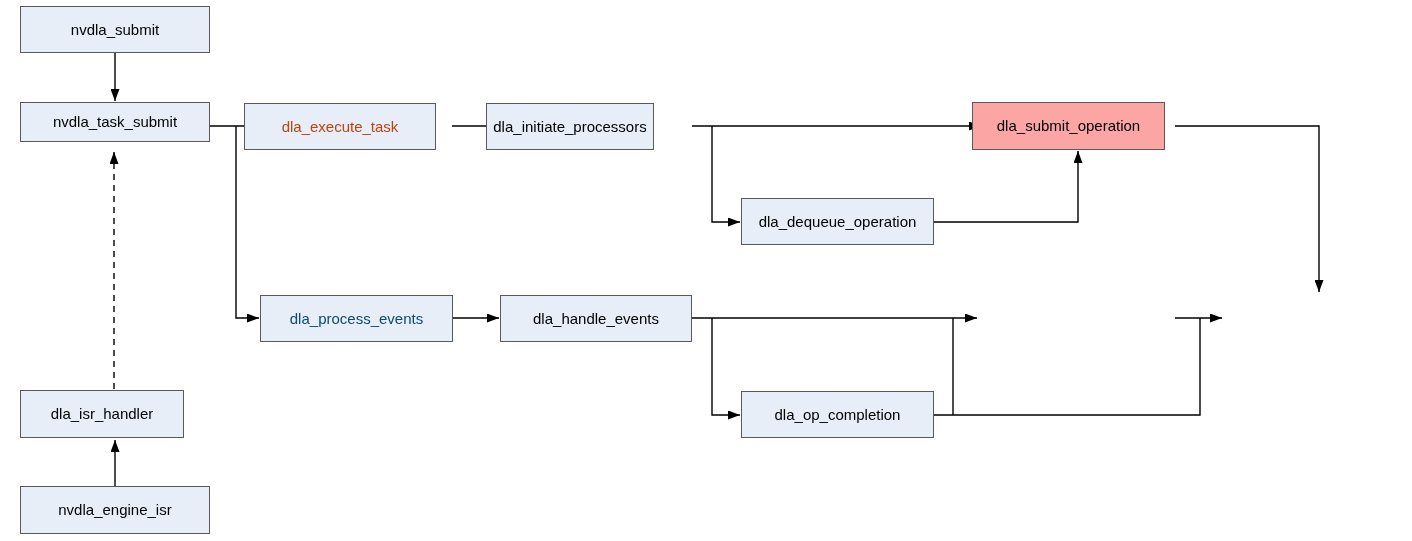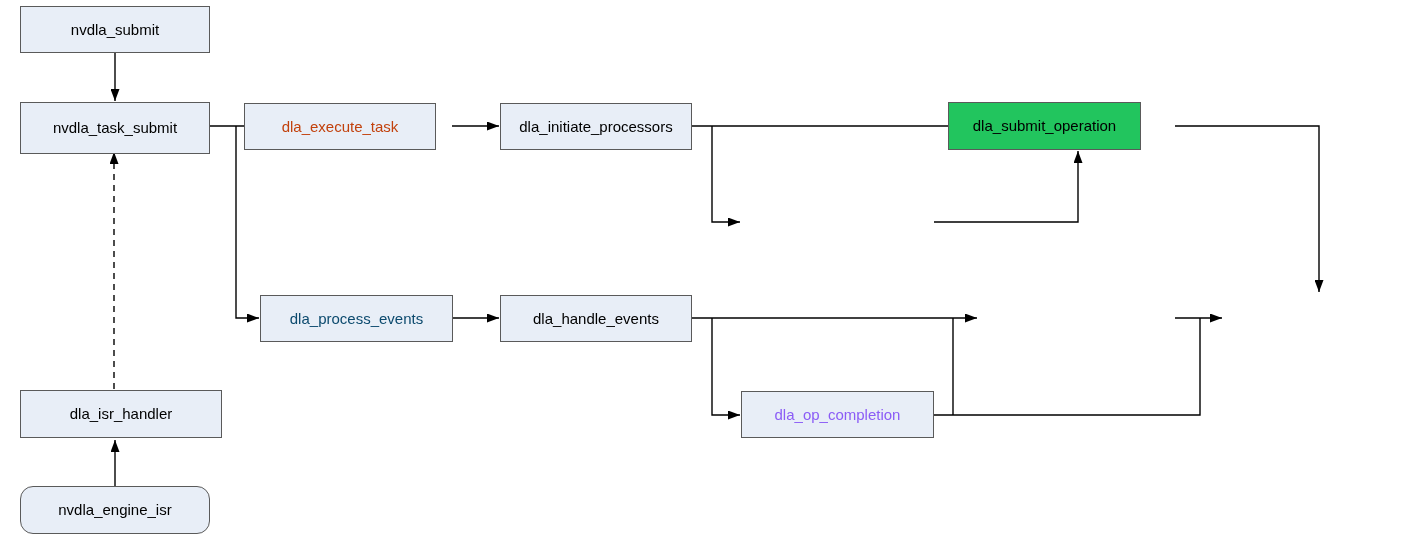--- a/index.html
+++ b/index.html
@@ -58,52 +58,55 @@
     <path class="edge" d="M700,318 L700,415 L728,415" marker-end="url(#arrow)" style="stroke: rgb(0, 0, 0);"></path>
     <path class="edge" d="M922,415 L1188,415 L1188,318" style="stroke: rgb(0, 0, 0);"></path>
     <path class="edge" d="M941,415 L941,318" style="stroke: rgb(0, 0, 0);"></path>
     <path class="edge" d="M1163,318 L1210,318" marker-end="url(#arrow)" style="stroke: rgb(0, 0, 0);"></path>
   </svg>
 
   <div class="node" style="left: 8px; top: 6px; width: 190px; height: 47px; background: rgb(232, 238, 247); border-color: rgb(90, 90, 90); color: rgb(0, 0, 0);">
     <span>nvdla_submit</span>
   </div>
 
-  <div class="node" style="left: 8px; top: 102px; width: 190px; height: 52px; background: rgb(232, 238, 247); border-color: rgb(90, 90, 90); color: rgb(0, 0, 0);">
+  <div class="node" style="left: 8px; top: 102px; width: 190px; height: 40px; background: rgb(232, 238, 247); border-color: rgb(90, 90, 90); color: rgb(0, 0, 0);">
     <span>nvdla_task_submit</span>
   </div>
 
-  <div class="node" style="left: 8px; top: 390px; width: 202px; height: 48px; background: rgb(232, 238, 247); border-color: rgb(90, 90, 90); color: rgb(0, 0, 0);">
+  <div class="node" style="left: 8px; top: 390px; width: 164px; height: 48px; background: rgb(232, 238, 247); border-color: rgb(90, 90, 90); color: rgb(0, 0, 0);">
     <span>dla_isr_handler</span>
   </div>
 
-  <div class="node" style="left: 8px; top: 486px; width: 190px; height: 48px; background: rgb(232, 238, 247); border-color: rgb(90, 90, 90); color: rgb(0, 0, 0); border-radius: 13px;">
+  <div class="node" style="left: 8px; top: 486px; width: 190px; height: 48px; background: rgb(232, 238, 247); border-color: rgb(90, 90, 90); color: rgb(0, 0, 0);">
     <span>nvdla_engine_isr</span>
   </div>
 
   <div class="node" style="left: 232px; top: 103px; width: 192px; height: 47px; background: rgb(232, 238, 247); border-color: rgb(90, 90, 90); color: #c2410c;">
     <span>dla_execute_task</span>
   </div>
 
-  <div class="node" style="left: 488px; top: 103px; width: 192px; height: 47px; background: rgb(232, 238, 247); border-color: rgb(90, 90, 90); color: rgb(0, 0, 0);">
+  <div class="node" style="left: 474px; top: 103px; width: 168px; height: 47px; background: rgb(232, 238, 247); border-color: rgb(90, 90, 90); color: rgb(0, 0, 0);">
     <span>dla_initiate_processors</span>
   </div>
 
+  <div class="node" style="left: 729px; top: 198px; width: 193px; height: 47px; background: rgb(232, 238, 247); border-color: rgb(90, 90, 90); color: rgb(0, 0, 0);">
+    <span>dla_dequeue_operation</span>
+  </div>
 
-  <div class="node" style="left: 936px; top: 102px; width: 193px; height: 48px; background: #22c55e; border-color: rgb(90, 90, 90); color: rgb(0, 0, 0);">
+  <div class="node" style="left: 960px; top: 102px; width: 193px; height: 48px; background: #fca5a5; border-color: rgb(90, 90, 90); color: rgb(0, 0, 0);">
     <span>dla_submit_operation</span>
   </div>
 
   <div class="node" style="left: 248px; top: 295px; width: 193px; height: 47px; background: rgb(232, 238, 247); border-color: rgb(90, 90, 90); color: #0c4a6e;">
     <span>dla_process_events</span>
   </div>
 
   <div class="node" style="left: 488px; top: 295px; width: 192px; height: 47px; background: rgb(232, 238, 247); border-color: rgb(90, 90, 90); color: rgb(0, 0, 0);">
     <span>dla_handle_events</span>
   </div>
 
-  <div class="node" style="left: 729px; top: 391px; width: 193px; height: 47px; background: rgb(232, 238, 247); border-color: rgb(90, 90, 90); color: #8b5cf6;">
+  <div class="node" style="left: 729px; top: 391px; width: 193px; height: 47px; background: rgb(232, 238, 247); border-color: rgb(90, 90, 90); color: #000000;">
     <span>dla_op_completion</span>
   </div>
 
 
 
 </div>
 
 </body></html>

